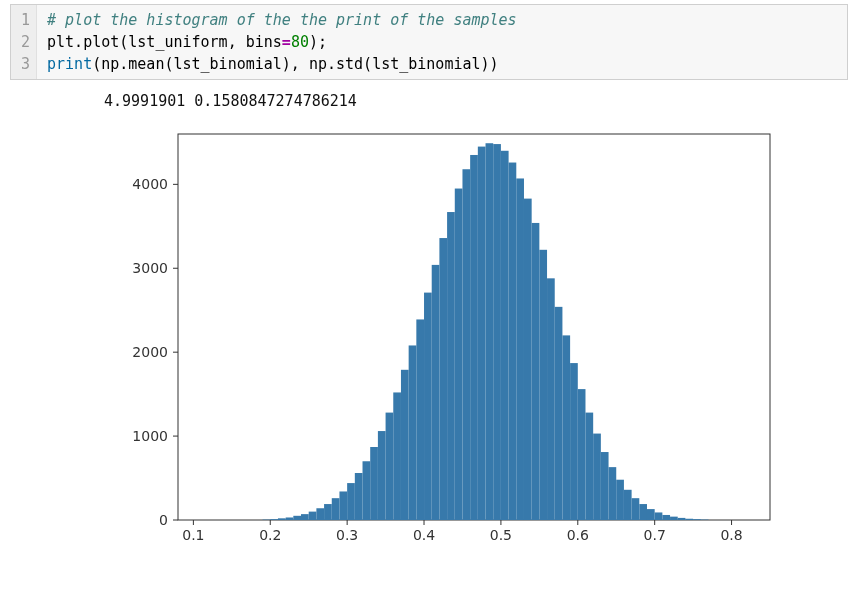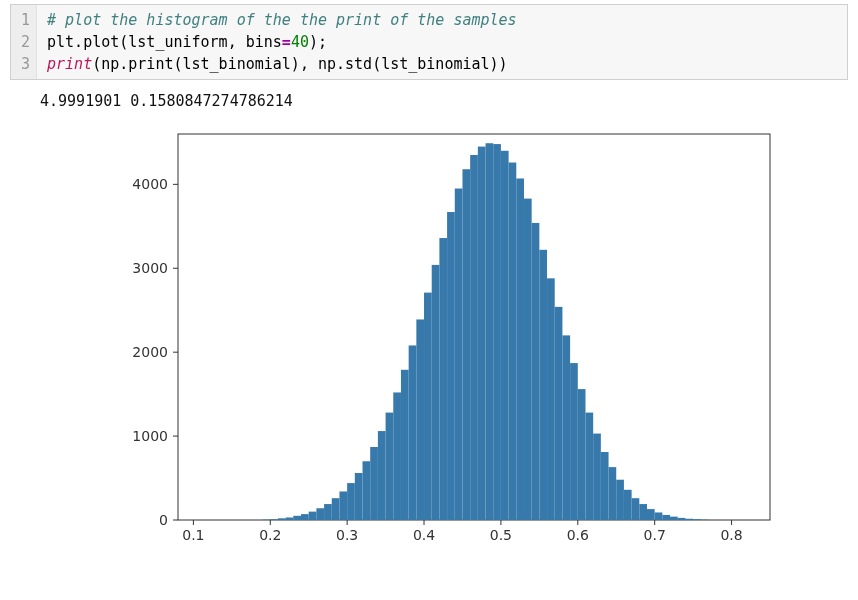--- a/index.html
+++ b/index.html
@@ -31,27 +31,27 @@
     font-family: "Consolas","Menlo",monospace;
     font-size: 15px;
     line-height: 22px;
     white-space: pre;
     flex: 1;
   }
   .c-comment { color: #408080; font-style: italic; }
   .c-id { color: #000; }
   .c-op { color: #a000a0; font-weight: bold; }
   .c-num { color: #008000; }
-  .c-print { color: #be185d; font-style: italic; }
+  .c-print { color: #0369a1; }
   .c-punct { color: #000; }
 
   .output-text {
     font-family: "Consolas","Menlo",monospace;
     font-size: 15px;
-    margin: 4px 0 14px 40px;
+    margin: 4px 0 14px 104px;
     color: #111;
   }
 
   .plot-wrap {
     margin-left: 100px;
     width: 680px;
   }
   svg { display:block; }
   .axis text {
     font-family: "DejaVu Sans", Arial, sans-serif;
@@ -68,22 +68,22 @@
 </head>
 <body>
 
 <div class="cell">
   <div class="gutter">
     <div>1</div>
     <div>2</div>
     <div>3</div>
   </div>
   <div class="code"><span class="c-comment"># plot the histogram of the the print of the samples</span>
-<span class="c-id">plt.plot(lst_uniform, bins</span><span class="c-op">=</span><span class="c-num">40</span><span class="c-punct">);</span>
-<span class="c-print">print</span><span class="c-id">(np.print(lst_binomial), np.std(lst_binomial))</span></div>
+<span class="c-id">plt.plot(lst_uniform, bins</span><span class="c-op">=</span><span class="c-num">80</span><span class="c-punct">);</span>
+<span class="c-print">print</span><span class="c-id">(np.mean(lst_binomial), np.std(lst_binomial))</span></div>
 </div>
 
 <div class="output-text">4.9991901 0.1580847274786214</div>
 
 <div class="plot-wrap">
   <svg id="chart-svg" width="680" height="430">
       <rect x="78" y="10" width="592" height="386" fill="none" stroke="#333" stroke-width="1"></rect>
       <rect x="162.57" y="395.58" width="7.69" height="0.42" class="bar"></rect>
       <rect x="170.26" y="395.16" width="7.69" height="0.84" class="bar"></rect>
       <rect x="177.95" y="394.32" width="7.69" height="1.68" class="bar"></rect>

